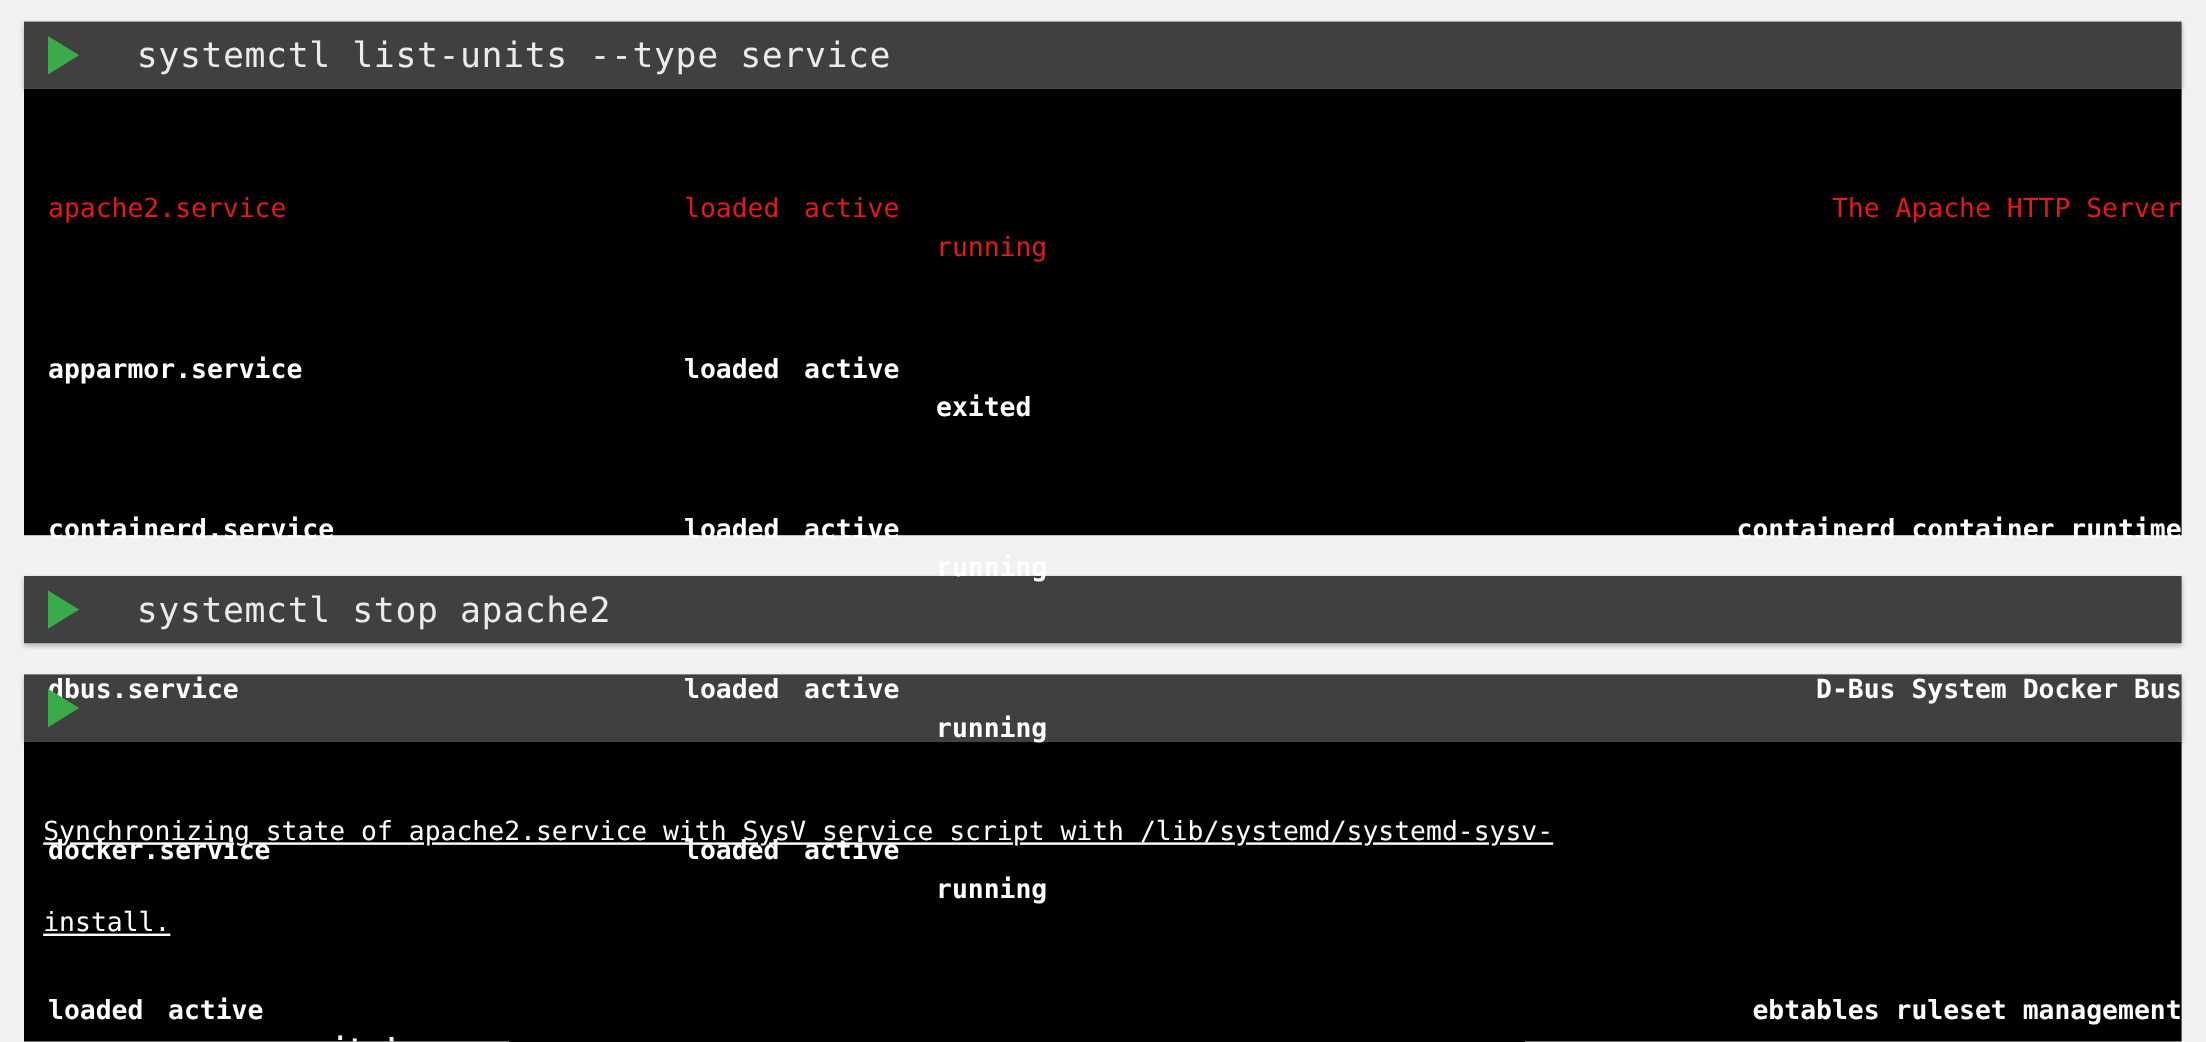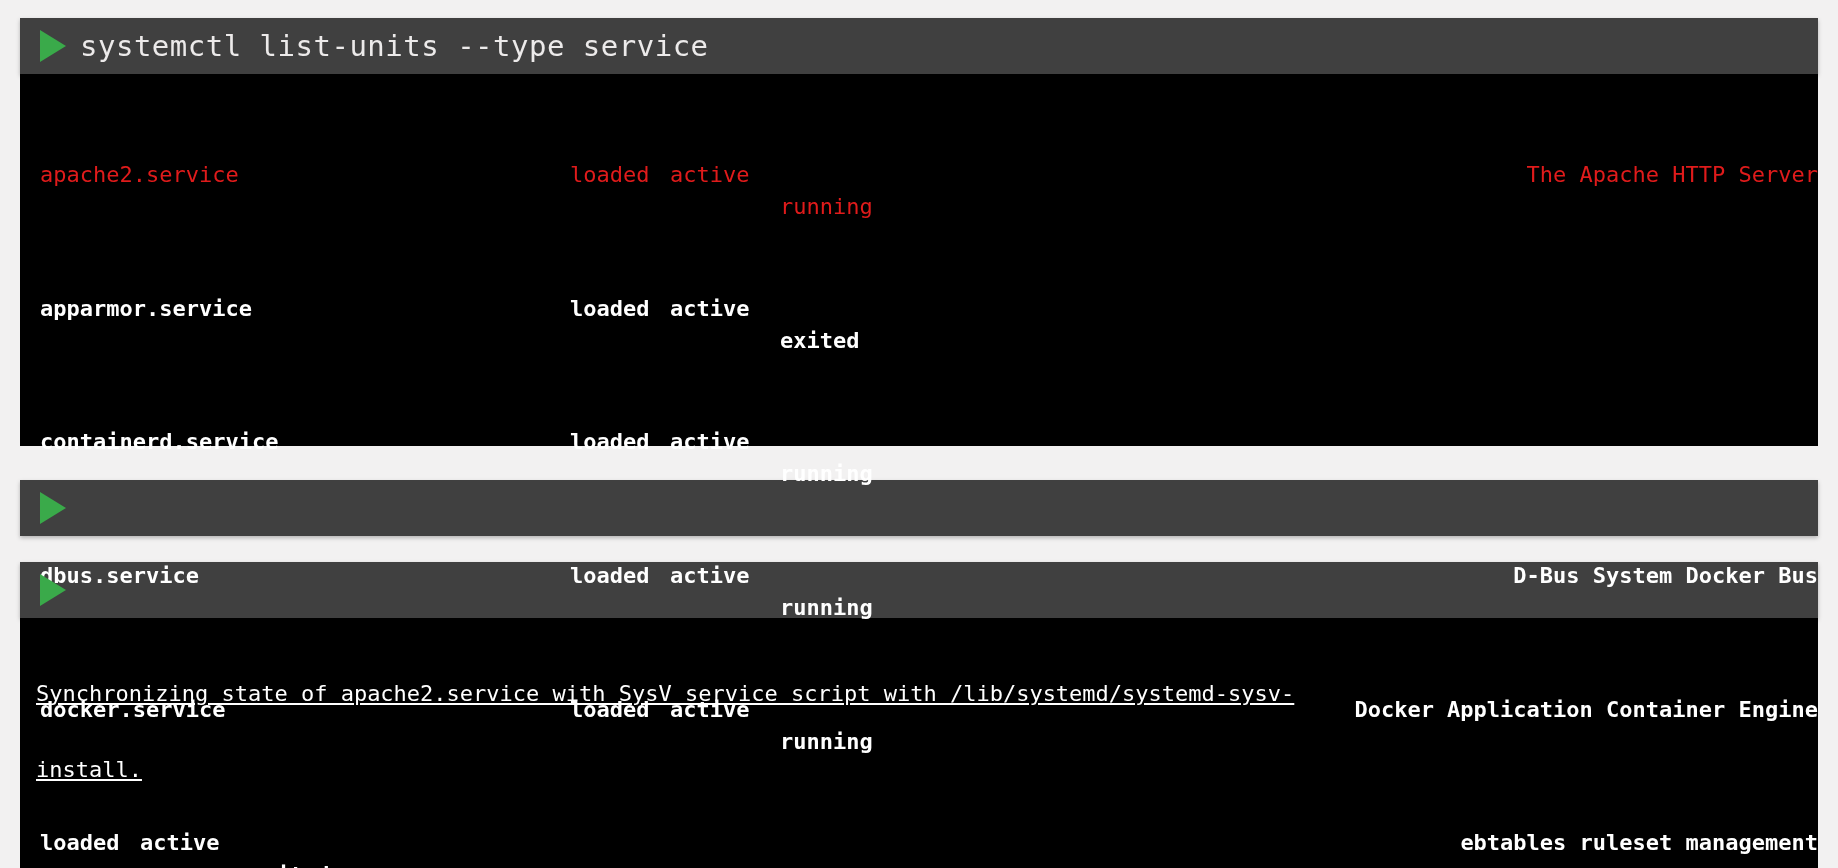--- a/index.html
+++ b/index.html
@@ -23,20 +23,21 @@
   }
   
   .cmd-bar {
     background: #404040;
     box-shadow: 0 2px 4px rgba(0,0,0,0.25);
     display: flex;
     align-items: center;
     height: 56px;
     padding-left: 18px;
     box-sizing: border-box;
+    gap: 34px;
   }
   .play-icon {
     width: 30px;
     height: 34px;
     flex: 0 0 auto;
     margin-right: 12px;
     display: block;
   }
   .cmd-text {
     color: #eceaea;
@@ -111,36 +112,36 @@
       <span class="col-load white">loaded</span>
       <span class="col-active white">active</span>
       <span class="col-sub white">exited</span>
     </div>
 
     <div class="svc-row">
       <span class="col-unit white">containerd.service</span>
       <span class="col-load white">loaded</span>
       <span class="col-active white">active</span>
       <span class="col-sub white">running</span>
+      <span class="col-desc white">containerd container runtime</span>
     </div>
 
     <div class="svc-row">
       <span class="col-unit white">dbus.service</span>
       <span class="col-load white">loaded</span>
       <span class="col-active white">active</span>
       <span class="col-sub white">running</span>
       <span class="col-desc white">D-Bus System Docker Bus</span>
     </div>
 
     <div class="svc-row">
       <span class="col-unit white">docker.service</span>
       <span class="col-load white">loaded</span>
       <span class="col-active white">active</span>
       <span class="col-sub white">running</span>
-      <span class="col-desc white">Docker Application Container Engine</span>
     </div>
 
     <div class="svc-row">
       <span class="col-load white">loaded</span>
       <span class="col-active white">active</span>
       <span class="col-sub white">exited</span>
       <span class="col-desc white">ebtables ruleset management</span>
     </div>
 
     
@@ -152,20 +153,21 @@
     
 
   </div>
 
   <div class="spacer-md"></div>
 
   <div class="cmd-bar">
     <svg class="play-icon" viewBox="0 0 30 34" aria-hidden="true">
       <polygon points="2,1 28,17 2,33" fill="#3aaa4a"></polygon>
     </svg>
+    <span class="cmd-text">systemctl stop apache2</span>
   </div>
 
   <div class="spacer-sm"></div>
 
   <div class="cmd-bar">
     <svg class="play-icon" viewBox="0 0 30 34" aria-hidden="true">
       <polygon points="2,1 28,17 2,33" fill="#3aaa4a"></polygon>
     </svg>
   </div>
 

